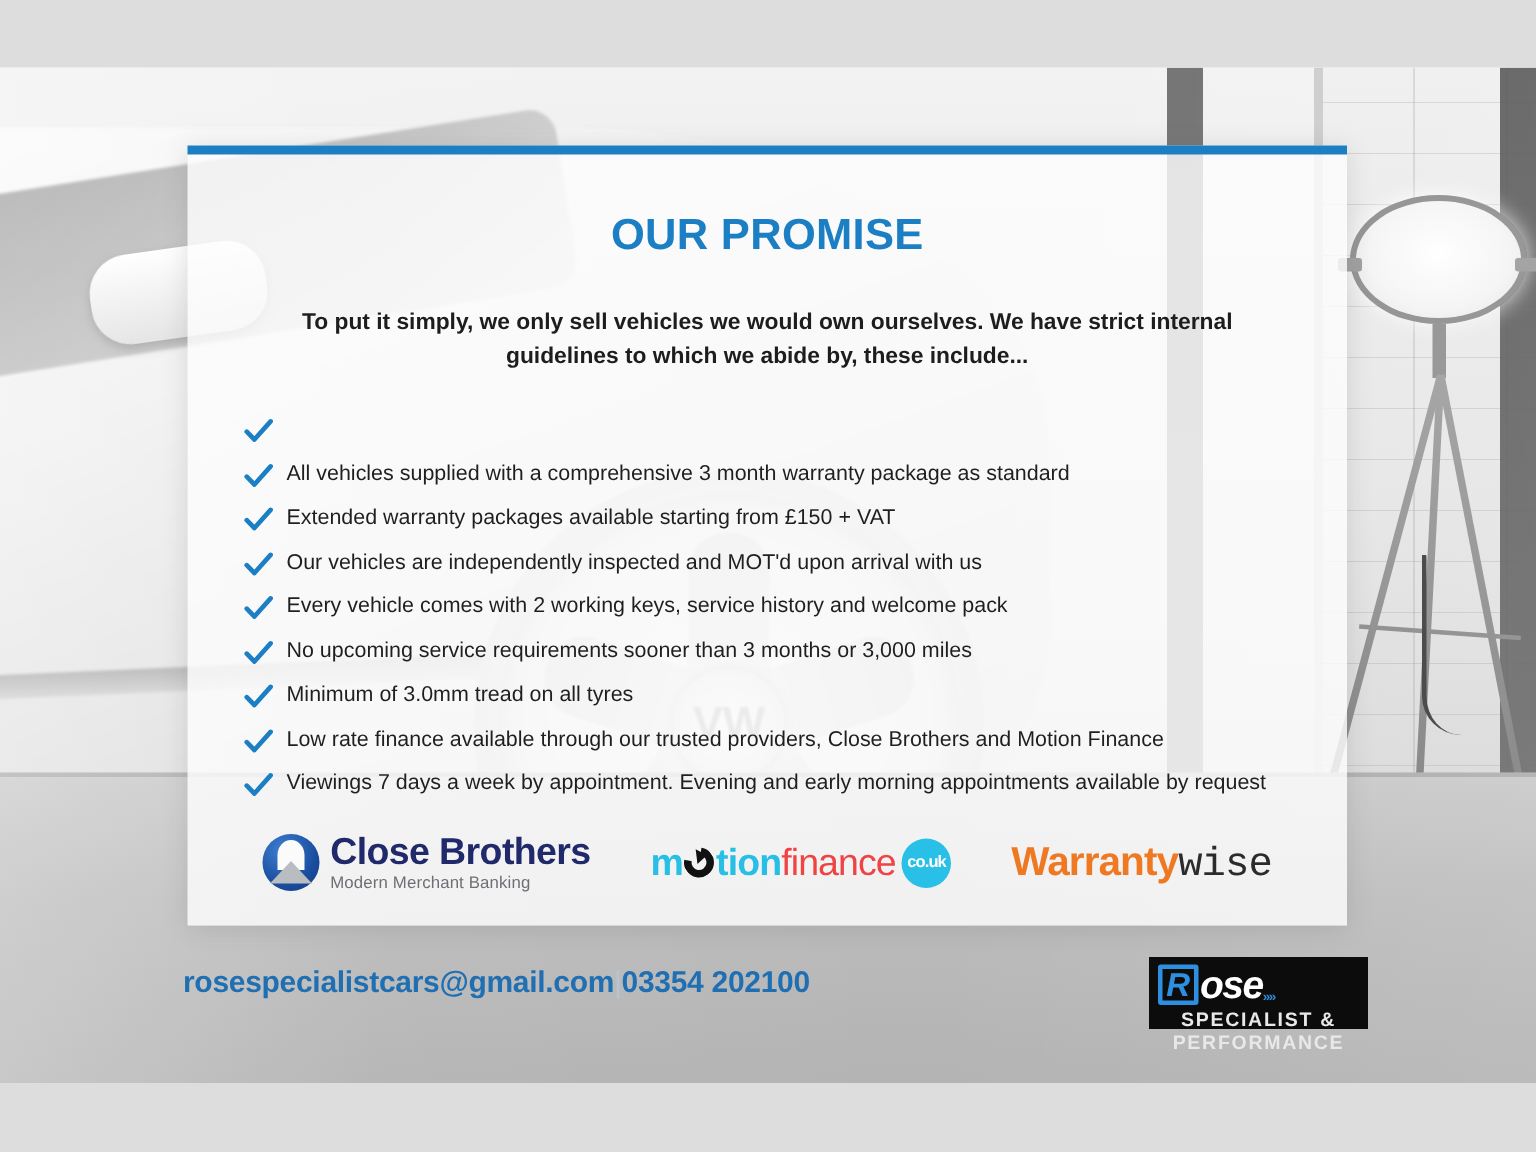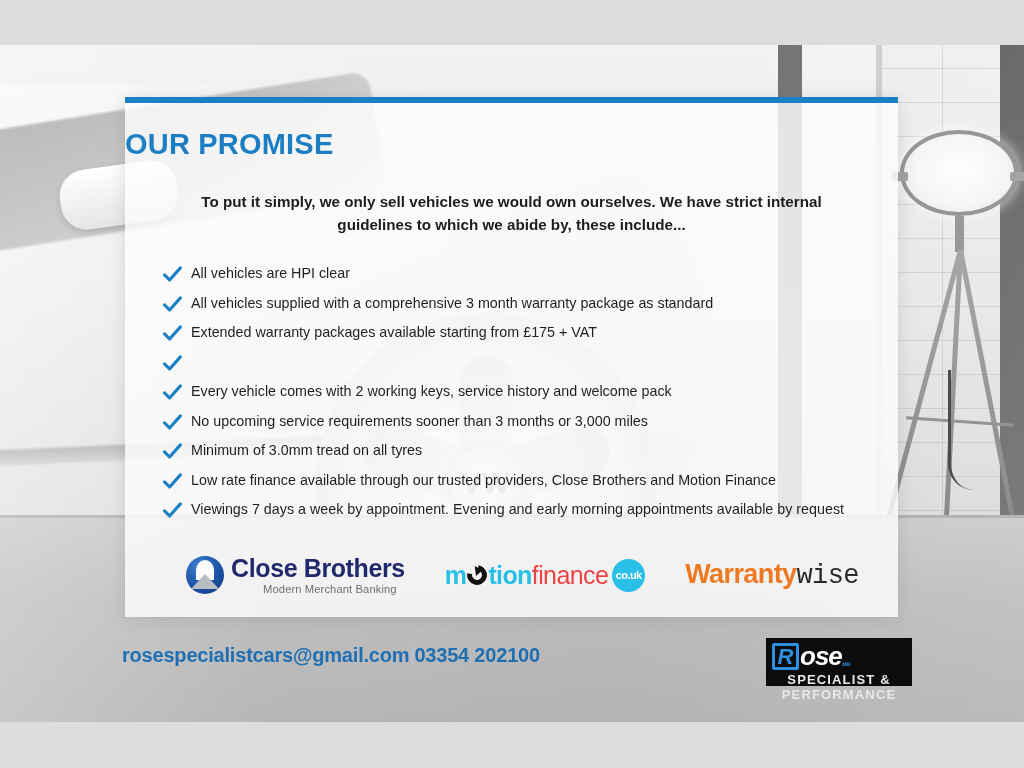--- a/index.html
+++ b/index.html
@@ -155,26 +155,26 @@
   
   #card {
     position:absolute; left:125px; top:97px; width:773px; height:520px;
     background:rgba(252,252,252,.82);
     border-top:6px solid #1c7fc4;
     box-shadow:0 2px 16px rgba(90,90,90,.18);
     z-index:20;
   }
 
   .card-title {
-    text-align:left;
+    text-align:center;
     color:#1c7fc4;
     font-size:29px;
     font-weight:bold;
     letter-spacing:.2px;
-    margin-top:25px;
+    margin-top:38px;
   }
 
   .card-intro {
     text-align:center;
     color:#1d1d1d;
     font-size:15.2px;
     font-weight:bold;
     line-height:1.52;
     margin:29px 38px 0 38px;
   }
@@ -196,21 +196,21 @@
   .check svg { display:block; }
   .promise-text {
     color:#1f1f1f;
     font-size:14.3px;
     line-height:1.42;
     padding-top:1px;
   }
 
   
   .logo-row {
-    position:absolute; left:11px; bottom:22px; width:773px;
+    position:absolute; left:0; bottom:22px; width:773px;
     display:flex; align-items:center; justify-content:center;
     gap:40px;
   }
 
   
   .cb-logo { display:flex; align-items:center; }
   .cb-mark {
     position:relative; width:38px; height:38px; margin-right:7px;
   }
   .cb-mark .disc {
@@ -227,21 +227,21 @@
     border-left:14px solid transparent;
     border-right:14px solid transparent;
     border-bottom:15px solid #b9bcc0;
   }
   .cb-words { line-height:1; }
   .cb-name {
     font-size:25px; font-weight:bold; color:#202a6b;
     letter-spacing:-.4px;
   }
   .cb-sub {
-    font-size:11.2px; color:#6d6f74; margin-top:3px; letter-spacing:.1px;margin-left:32px;
+    font-size:11.2px; color:#6d6f74; margin-top:3px; letter-spacing:.1px;
   }
 
   
   .mf-logo { display:flex; align-items:center; font-size:25px; letter-spacing:-.6px; }
   .mf-m { color:#27bfe6; font-weight:bold; }
   .mf-o {
     display:inline-block; position:relative;
     width:20px; height:20px; margin:0 1px;
     border:5px solid #111111; border-radius:50%;
     border-top-color:transparent;
@@ -360,47 +360,47 @@
     <div class="card-intro">To put it simply, we only sell vehicles we would own ourselves. We have strict internal guidelines to which we abide by, these include...</div>
 
     <div class="promise-list">
 
       <div class="promise-item">
         <span class="check">
           <svg width="21" height="21" viewBox="0 0 21 21">
               <path d="M2.5 10.8 L7.6 16 L18.4 3.9" fill="none" stroke="#1c7fc4" stroke-width="3.1" stroke-linecap="round" stroke-linejoin="round"></path>
             </svg>
         </span>
-        <span class="promise-text">All vehicles are HPI clear</span>
       </div>
 
       <div class="promise-item">
         <span class="check">
           <svg width="21" height="21" viewBox="0 0 21 21">
               <path d="M2.5 10.8 L7.6 16 L18.4 3.9" fill="none" stroke="#1c7fc4" stroke-width="3.1" stroke-linecap="round" stroke-linejoin="round"></path>
             </svg>
         </span>
         <span class="promise-text">All vehicles supplied with a comprehensive 3 month warranty package as standard</span>
       </div>
 
       <div class="promise-item">
         <span class="check">
           <svg width="21" height="21" viewBox="0 0 21 21">
               <path d="M2.5 10.8 L7.6 16 L18.4 3.9" fill="none" stroke="#1c7fc4" stroke-width="3.1" stroke-linecap="round" stroke-linejoin="round"></path>
             </svg>
         </span>
-        <span class="promise-text">Extended warranty packages available starting from £175 + VAT</span>
-      </div>
-
-      <div class="promise-item">
-        <span class="check">
-          <svg width="21" height="21" viewBox="0 0 21 21">
-              <path d="M2.5 10.8 L7.6 16 L18.4 3.9" fill="none" stroke="#1c7fc4" stroke-width="3.1" stroke-linecap="round" stroke-linejoin="round"></path>
-            </svg>
-        </span>
+        <span class="promise-text">Extended warranty packages available starting from £150 + VAT</span>
+      </div>
+
+      <div class="promise-item">
+        <span class="check">
+          <svg width="21" height="21" viewBox="0 0 21 21">
+              <path d="M2.5 10.8 L7.6 16 L18.4 3.9" fill="none" stroke="#1c7fc4" stroke-width="3.1" stroke-linecap="round" stroke-linejoin="round"></path>
+            </svg>
+        </span>
+        <span class="promise-text">Our vehicles are independently inspected and MOT'd upon arrival with us</span>
       </div>
 
       <div class="promise-item">
         <span class="check">
           <svg width="21" height="21" viewBox="0 0 21 21">
               <path d="M2.5 10.8 L7.6 16 L18.4 3.9" fill="none" stroke="#1c7fc4" stroke-width="3.1" stroke-linecap="round" stroke-linejoin="round"></path>
             </svg>
         </span>
         <span class="promise-text">Every vehicle comes with 2 working keys, service history and welcome pack</span>
       </div>

